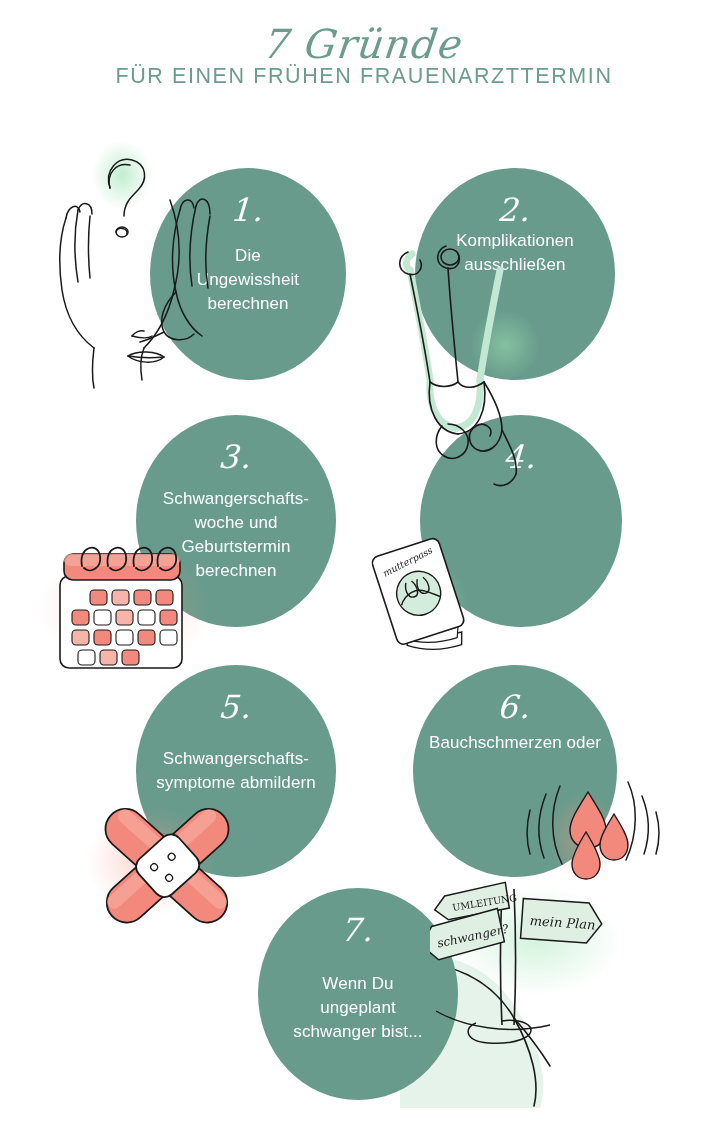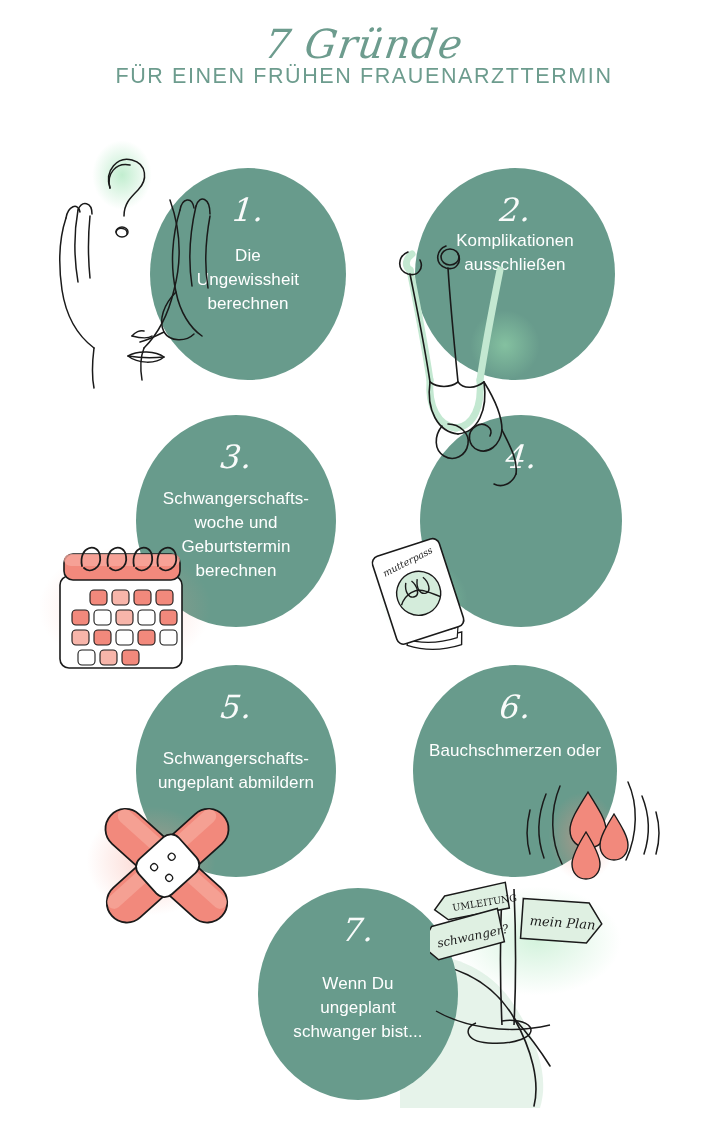--- a/index.html
+++ b/index.html
@@ -72,21 +72,21 @@
   .c2{left:415px;top:168px;width:200px;height:212px;}
   .c3{left:136px;top:415px;width:200px;height:212px;}
   .c4{left:420px;top:415px;width:202px;height:212px;}
   .c5{left:136px;top:665px;width:200px;height:212px;}
   .c6{left:413px;top:665px;width:204px;height:212px;}
   .c7{left:258px;top:888px;width:200px;height:212px;}
 
   .c1 .circ-text{margin-top:18px;}
   .c2 .circ-text{margin-top:3px;}
   .c5 .circ-text{margin-top:24px;}
-  .c6 .circ-text{margin-top:16px;}
+  .c6 .circ-text{margin-top:8px;}
   .c7 .circ-text{margin-top:26px;}
 
   
   .art{position:absolute;z-index:6;pointer-events:none;}
   .art.behind{z-index:4;}
 
   .art-face{left:52px;top:140px;width:190px;height:250px;z-index:7;}
   .art-steth{left:390px;top:230px;width:190px;height:260px;z-index:7;}
   .art-cal{left:38px;top:540px;width:180px;height:135px;z-index:7;}
   .art-pass{left:364px;top:530px;width:130px;height:140px;z-index:7;}
@@ -288,21 +288,21 @@
 
         <text x="30" y="36" font-family="DejaVu Serif, serif" font-style="italic" font-size="9.5" fill="#1a1a1a" transform="rotate(-9 30 36)">mutterpass</text>
       </g>
     </svg>
   </div>
 
   <div class="circle c5" style="background: rgb(104, 155, 140);">
     <div class="circ-num">5.</div>
     <div class="circ-text">
       <div>Schwangerschafts-</div>
-      <div>ungeplant abmildern</div>
+      <div>symptome abmildern</div>
     </div>
   </div>
 
   <div class="glow-band"></div>
   <div class="art art-band">
     <svg width="170" height="130" viewBox="0 0 170 130" fill="none">
 
       <g transform="rotate(-42 85 65)">
         <rect x="10" y="46" width="150" height="40" rx="20" fill="#f2897c" stroke="#1a1a1a" stroke-width="1.8"></rect>
         <rect x="14" y="50" width="142" height="14" rx="7" fill="#f7a99c" opacity=".7"></rect>

